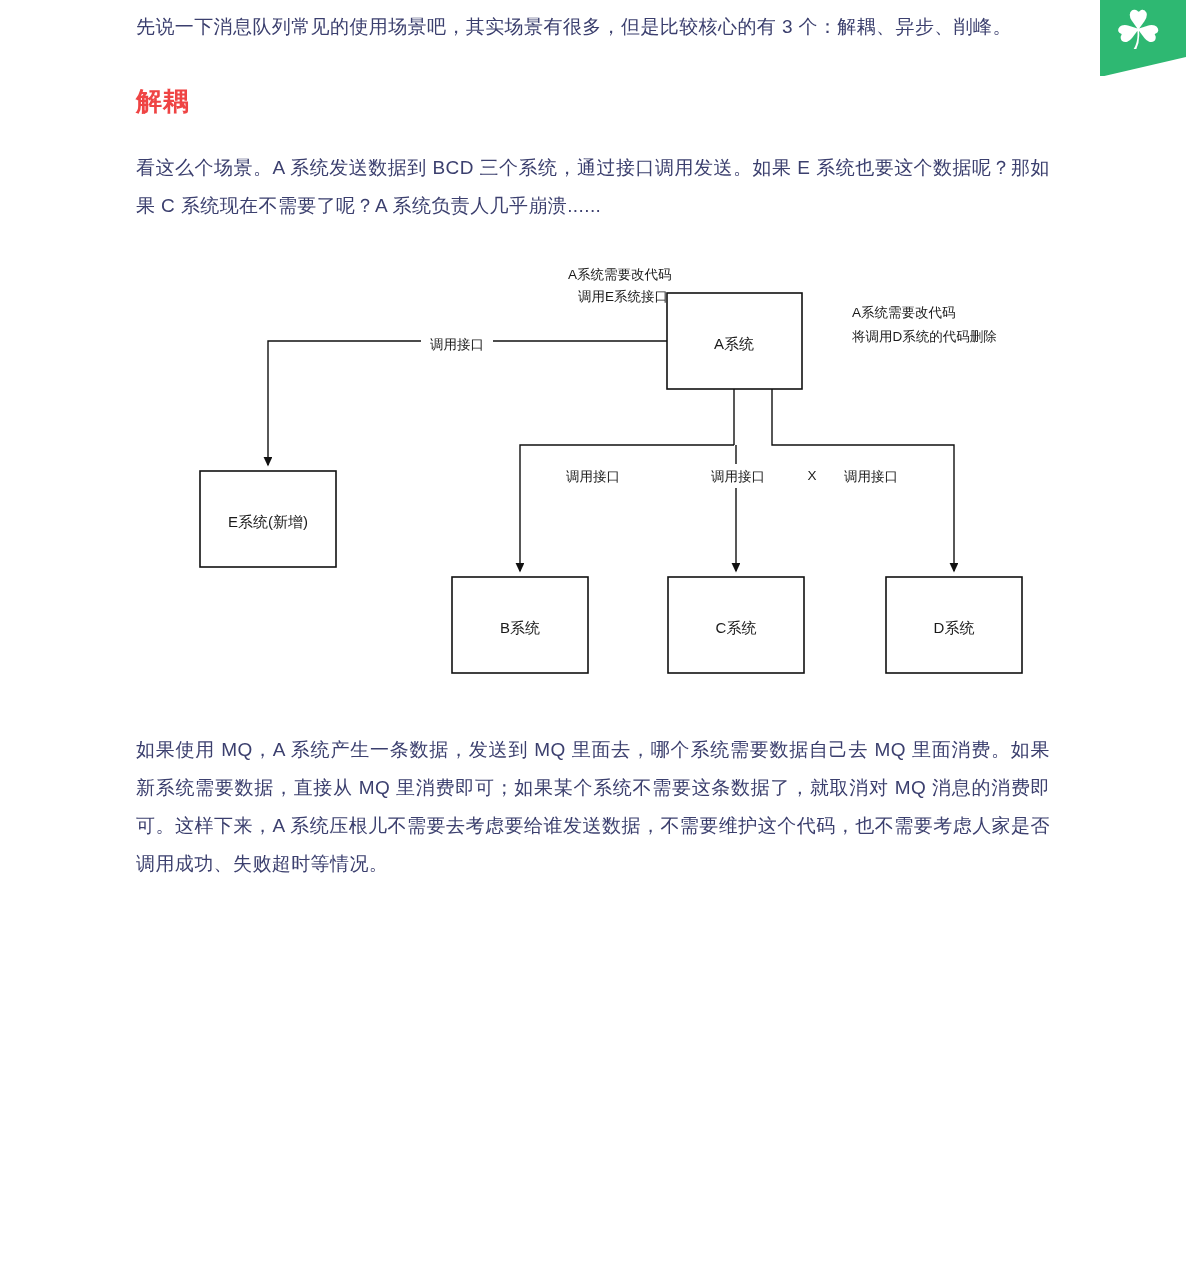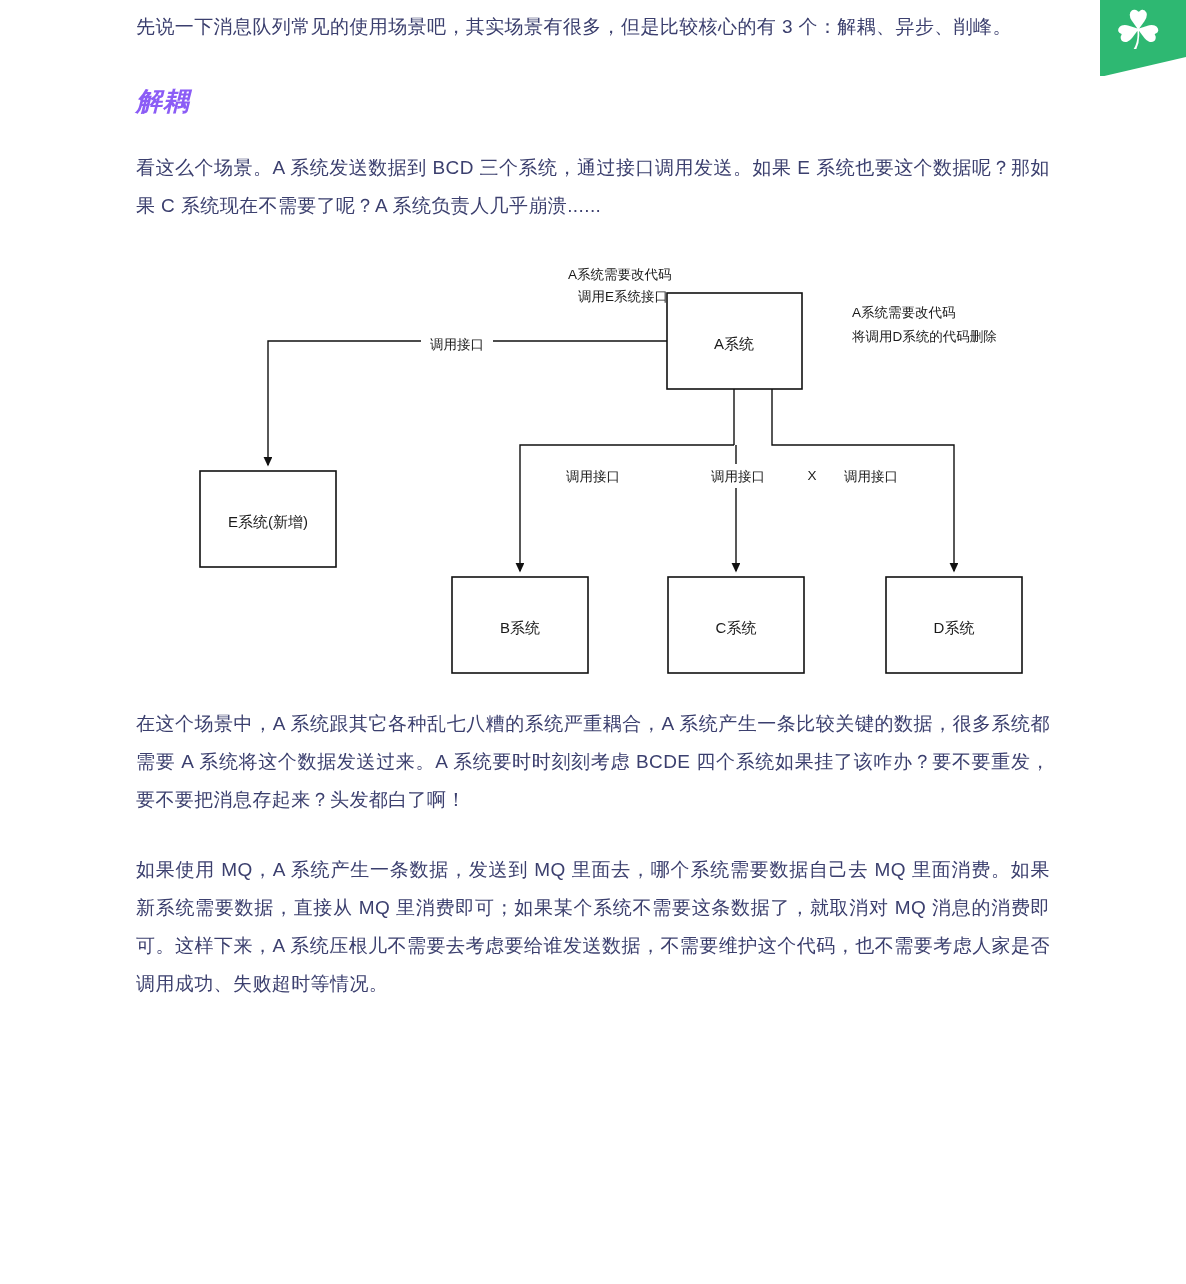--- a/index.html
+++ b/index.html
@@ -32,27 +32,26 @@
     line-height: 38px;
     letter-spacing: 0.4px;
     margin: 0 16px 6px 0;
     font-family: "Liberation Sans", "DejaVu Sans", sans-serif;
     text-align: justify;
   }
   .para.first {
     padding-top: 8px;
   }
   h2.heading {
-    color: #8b5cf6;
+    color: #ef4444;
     font-size: 26px;
     font-weight: bold;
     margin: 38px 0 30px 0;
     font-family: "Liberation Sans", "DejaVu Sans", sans-serif;
     letter-spacing: 1px;
-    font-style: italic;
   }
   .gap-mid { height: 26px; }
 
   
   .corner-mark {
     position: absolute;
     right: 0;
     top: 0;
     width: 86px;
     height: 76px;
@@ -166,20 +165,19 @@
         <text class="edge-label" x="676" y="221" text-anchor="middle" dominant-baseline="middle">X</text>
 
         <text class="note-label" x="432" y="24" text-anchor="start">A系统需要改代码</text>
         <text class="note-label" x="442" y="46" text-anchor="start">调用E系统接口</text>
 
         <text class="note-label" x="716" y="62" text-anchor="start">A系统需要改代码</text>
         <text class="note-label" x="716" y="86" text-anchor="start">将调用D系统的代码删除</text>
       </svg>
     </div>
 
-    <p class="para">在这个场景中，A 系统跟其它各种乱七八糟的系统严重耦合，A 系统产生一条比较关键的数据，很多系统都需要 A 系统将这个数据发送过来。A 系统要时时刻刻考虑 BCDE 四个系统如果挂了该咋办？要不要重发，要不要把消息存起来？头发都白了啊！</p>
 
     <div class="gap-mid"></div>
 
     <p class="para">如果使用 MQ，A 系统产生一条数据，发送到 MQ 里面去，哪个系统需要数据自己去 MQ 里面消费。如果新系统需要数据，直接从 MQ 里消费即可；如果某个系统不需要这条数据了，就取消对 MQ 消息的消费即可。这样下来，A 系统压根儿不需要去考虑要给谁发送数据，不需要维护这个代码，也不需要考虑人家是否调用成功、失败超时等情况。</p>
 
   </div>
 </div>
 
 </body></html>

